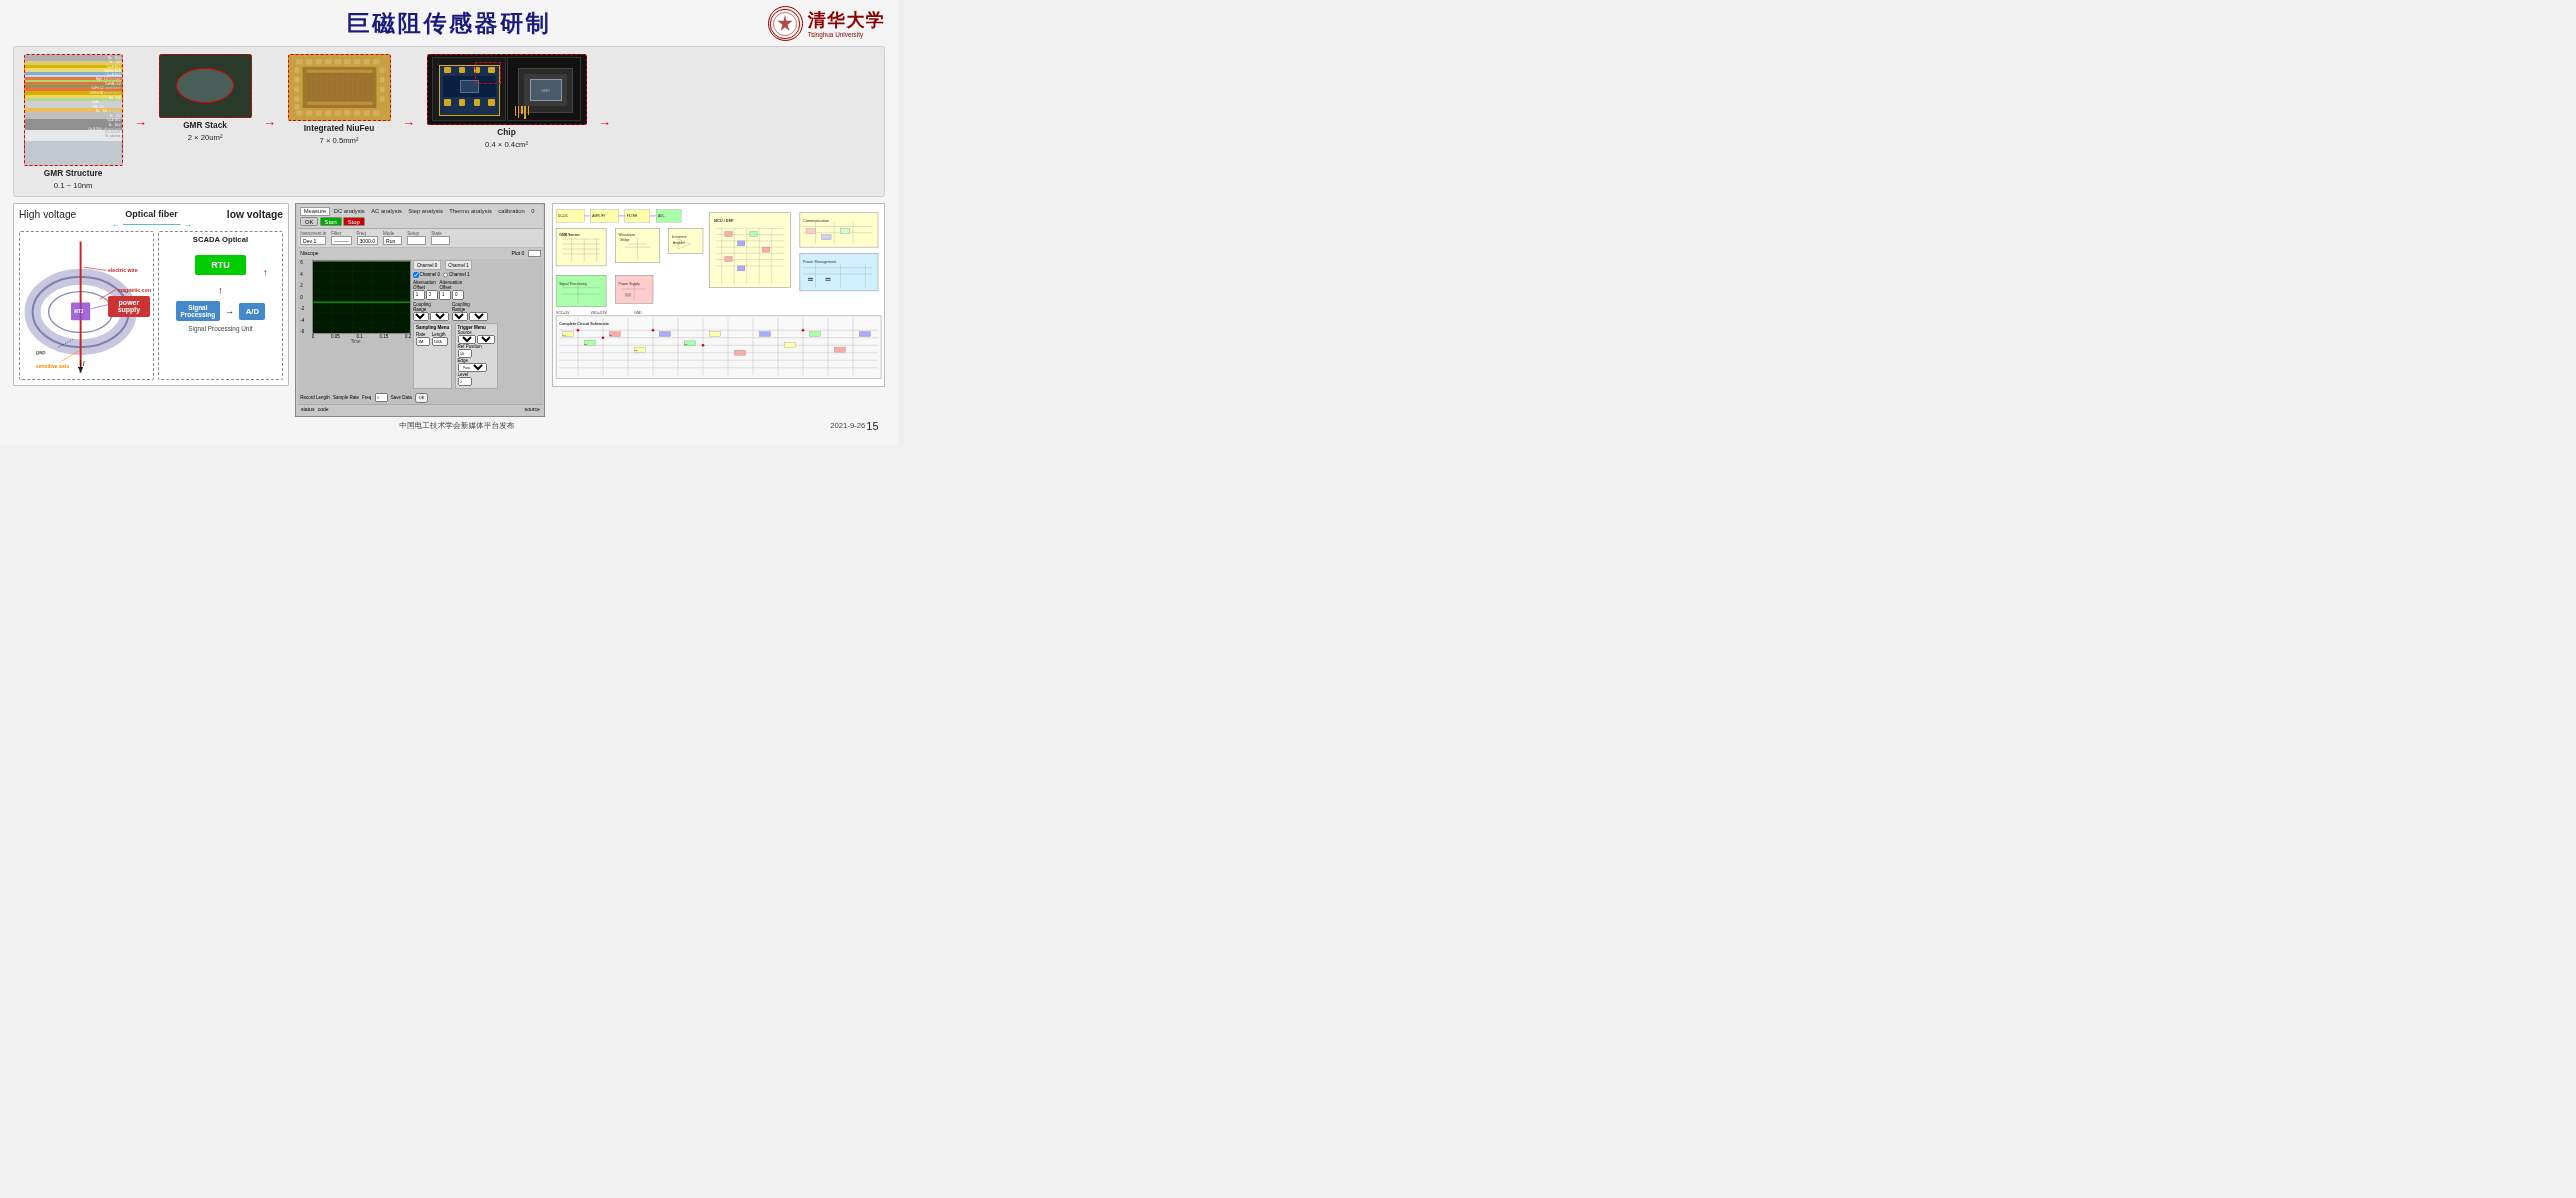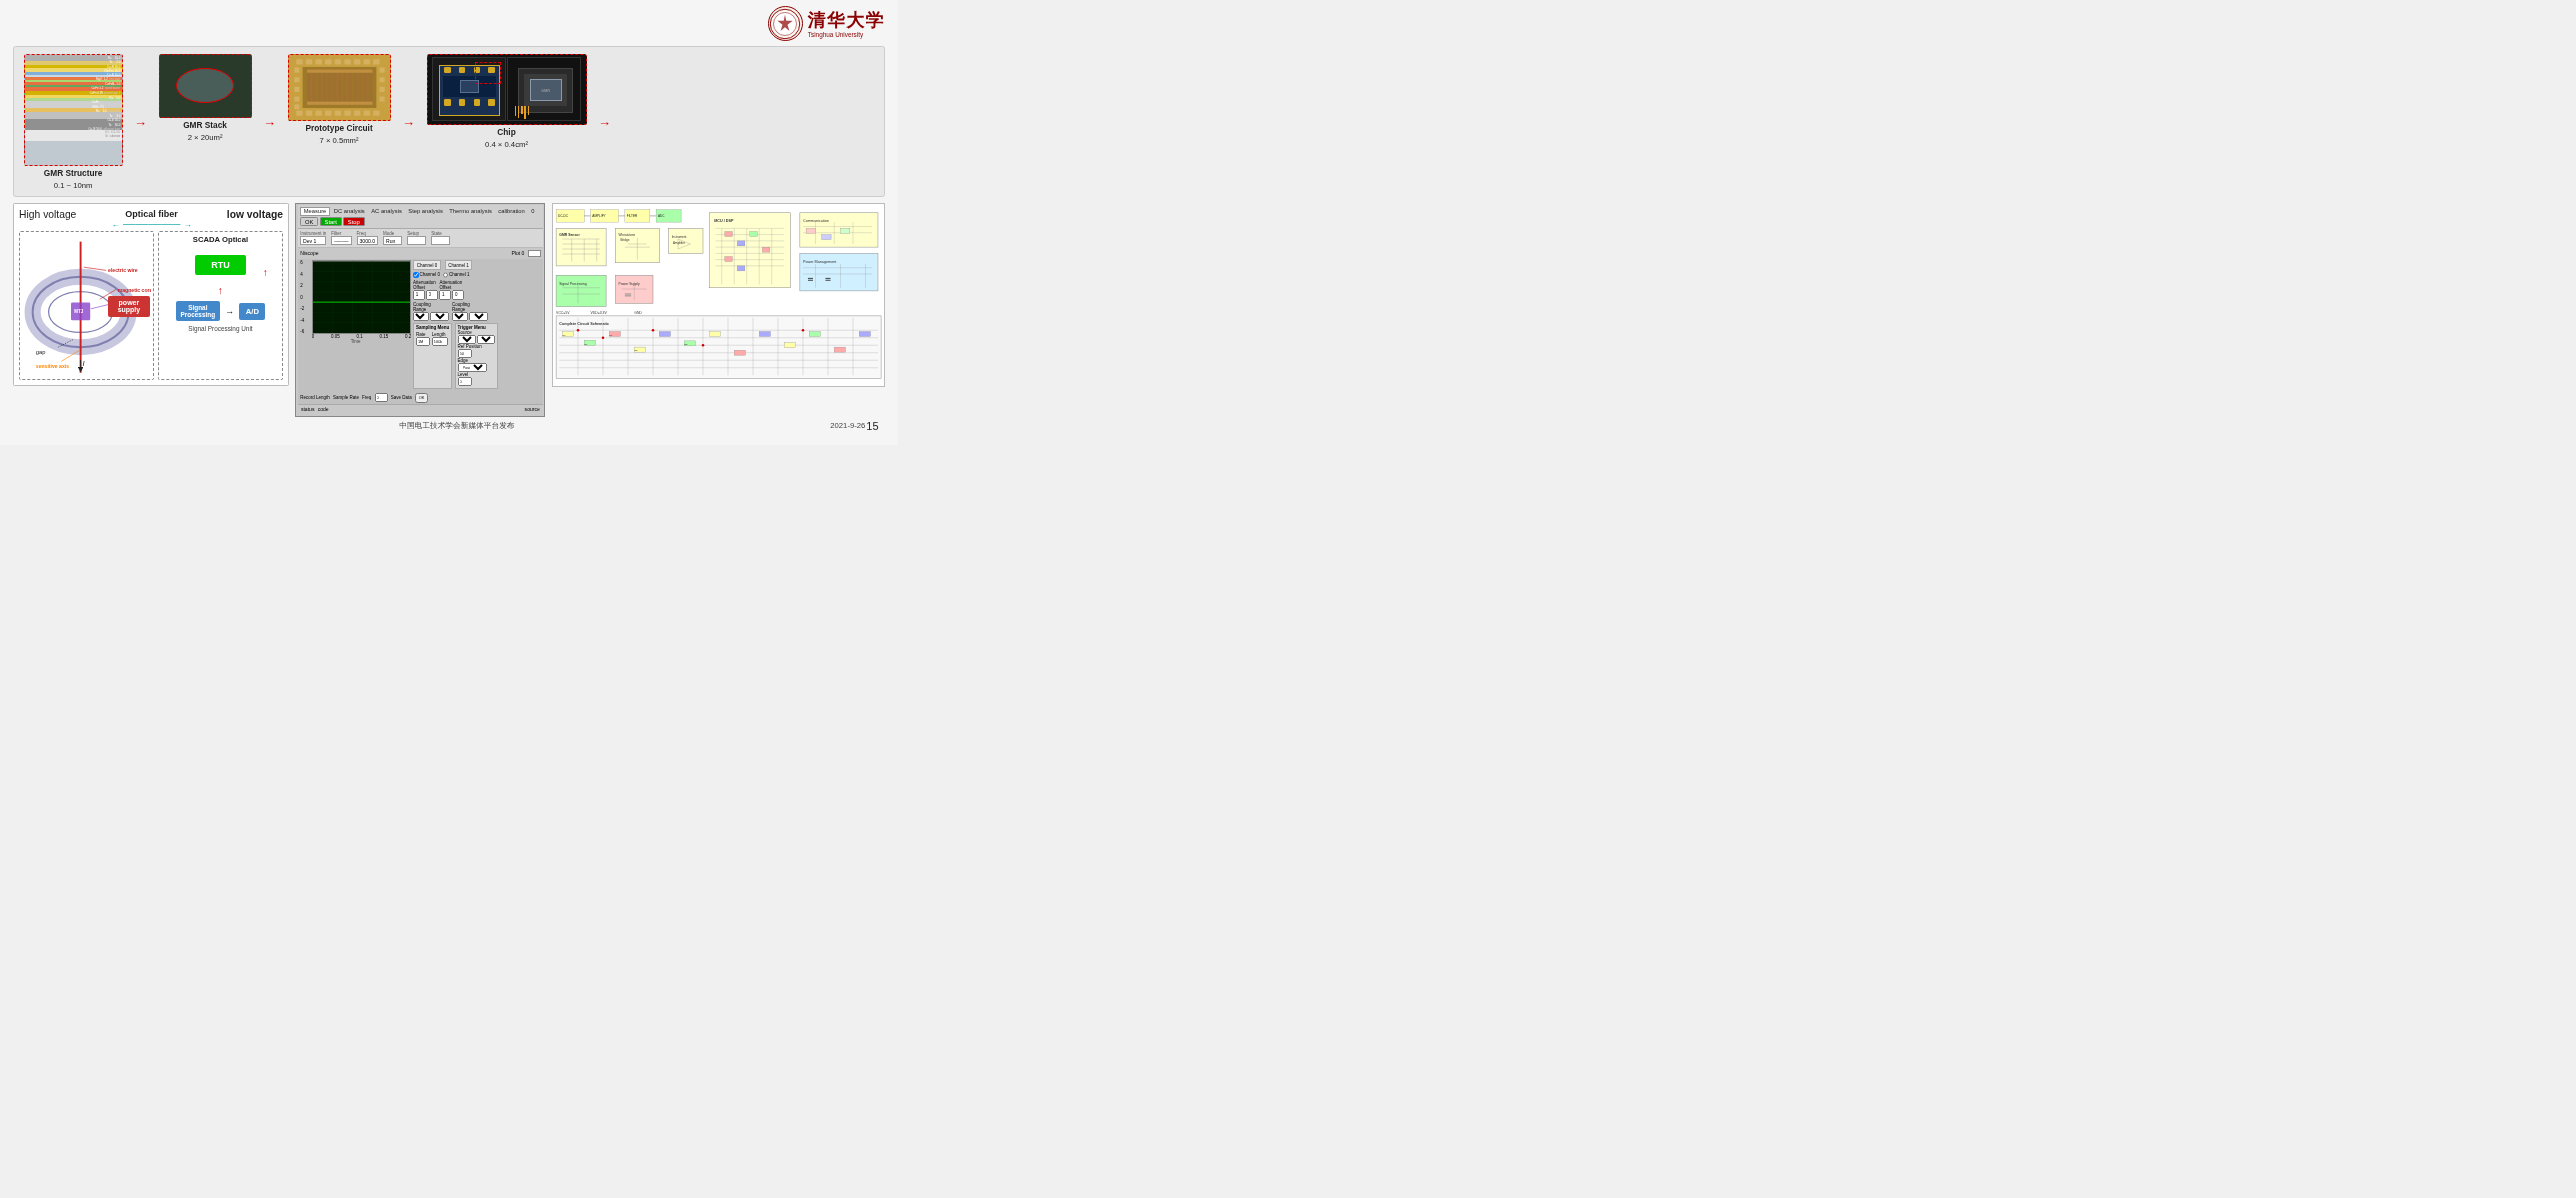--- a/index.html
+++ b/index.html
@@ -423,20 +423,21 @@
       font-weight: normal;
     }
   </style>
 </head>
 <body>
 
 <div class="slide">
 
   <div class="header">
     <div style="min-width:128px;"></div>
+    <div class="title-zh">巨磁阻传感器研制</div>
     <div class="logo-area">
       <div class="logo-circle">
         <svg width="32" height="32" viewBox="0 0 50 50">
           <circle cx="25" cy="25" r="23" fill="none" stroke="#8B0000" stroke-width="1.5"></circle>
           <circle cx="25" cy="25" r="18" fill="none" stroke="#8B0000" stroke-width="0.8"></circle>
           <polygon points="25,10 27,20 37,20 29,26 32,36 25,30 18,36 21,26 13,20 23,20" fill="#8B0000" opacity="0.7"></polygon>
         </svg>
       </div>
       <div>
         <div class="logo-text" style="font-size:18px; color:#8B0000; font-weight:bold; letter-spacing:1.3px;">清华大学</div>
@@ -565,21 +566,21 @@
           <rect x="86" y="18" width="6" height="55" fill="#a07030" rx="1"></rect>
           <rect x="94" y="18" width="6" height="55" fill="#a07030" rx="1"></rect>
           <rect x="102" y="18" width="6" height="55" fill="#a07030" rx="1"></rect>
           <rect x="110" y="18" width="6" height="55" fill="#a07030" rx="1"></rect>
           <rect x="118" y="18" width="6" height="55" fill="#a07030" rx="1"></rect>
 
           <rect x="22" y="18" width="102" height="5" fill="#c09040"></rect>
           <rect x="22" y="68" width="102" height="5" fill="#c09040"></rect>
         </svg>
       </div>
-      <div class="item-label">Prototype Circuit</div>
+      <div class="item-label">Integrated NiuFeu</div>
       <div class="item-sublabel">7 × 0.5mm²</div>
     </div>
 
     <div class="arrow-right">→</div>
 
     <div class="gmr-item">
       <div class="gmr-image chip" style="width:160px;height:71px;background:#111;display:flex;gap:1.9px;align-items:center;justify-content:center;">
 
         <div style="width:74px;height:64px;background:#1a1a1a;border:0.6px solid #333;position:relative;overflow:hidden;">
 

